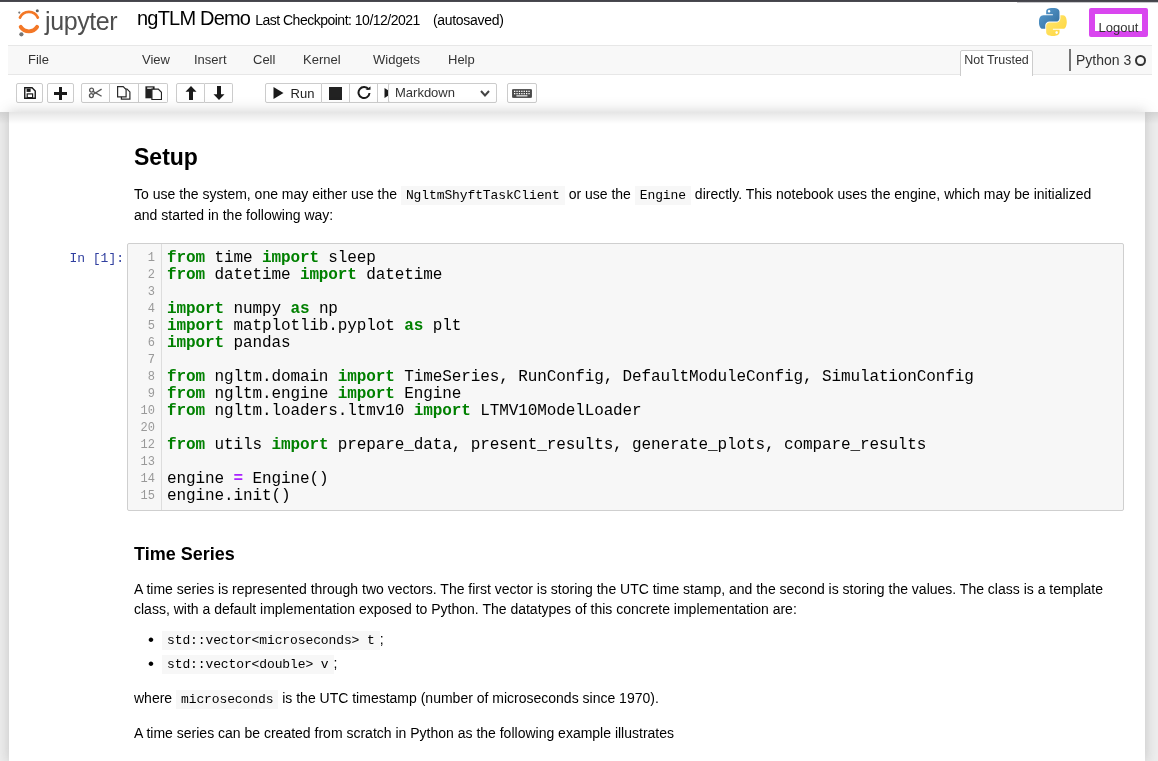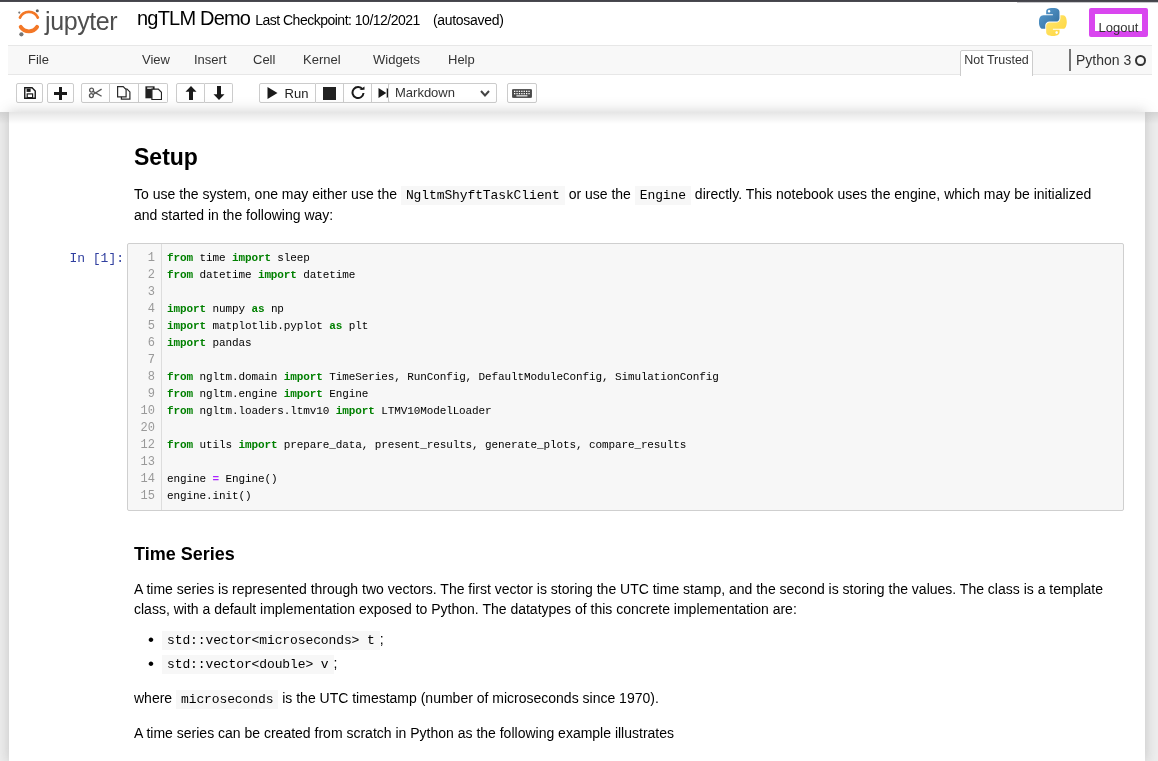--- a/index.html
+++ b/index.html
@@ -48,21 +48,21 @@
 .icode { font-family:"Liberation Mono",monospace; font-size:13px; background:#f7f7f7;
   padding:2px 5px; letter-spacing:-0.11px; }
 #prompt1 { left:0; top:139px; width:124px; text-align:right;
   font-family:"Liberation Mono",monospace; font-size:13px; color:#303f9f; }
 #codecell { left:127px; top:131px; width:997px; height:268px; background:#f7f7f7;
   border:1px solid #cfcfcf; border-radius:2px; display:flex; }
 #gutter { width:34px; border-right:1px solid #ddd; padding-top:6px; }
 #gutter div { font-family:"Liberation Mono",monospace; font-size:12px; color:#999;
   line-height:17px; text-align:right; padding-right:6px; }
 #codearea { padding:6px 0 0 5px; }
-#codearea pre { font-family:"Liberation Mono",monospace; font-size:11px; color:#000;
+#codearea pre { font-family:"Liberation Mono",monospace; font-size:16px; color:#000;
   line-height:17px; white-space:pre; letter-spacing:-0.11px; }
 .k { color:#008000; font-weight:bold; }
 .o { color:#aa22ff; font-weight:bold; }
 .bullet { position:absolute; font-size:14px; color:#000; }
 .bullet::before { content:"\2022"; position:absolute; left:-14px; top:-1px; font-size:17px; }
 </style>
 </head>
 <body>
 <div id="topline"></div>
 <div id="header">
@@ -152,21 +152,21 @@
       <svg width="12" height="14" viewBox="0 0 12 14">
           <path fill="#1a1a1a" d="M6 0 L11.5 5.8 H8 V14 H4 V5.8 H0.5 z"></path>
         </svg>
     </div>
     <div class="gb" style="width:28px;">
       <svg width="12" height="14" viewBox="0 0 12 14">
           <path fill="#1a1a1a" d="M6 14 L0.5 8.2 H4 V0 H8 V8.2 H11.5 z"></path>
         </svg>
     </div>
   </div>
-  <div class="tgroup" style="left:253px;padding-left:6px;">
+  <div class="tgroup" style="left:259px;padding-left:6px;">
     <div class="gb" style="width:57px; font-size:13px; color:#212121;">
       <svg width="11" height="12" viewBox="0 0 11 12" style="margin-right:7px;">
           <path fill="#1a1a1a" d="M0.5 0 L10.5 6 L0.5 12 z"></path>
         </svg>Run
     </div>
     <div class="gb" style="width:28px;">
         <div style="width:13px;height:13px;background:#222;"></div>
       </div>
     <div class="gb" style="width:28px;">
       <svg width="14" height="14" viewBox="0 0 14 14">

